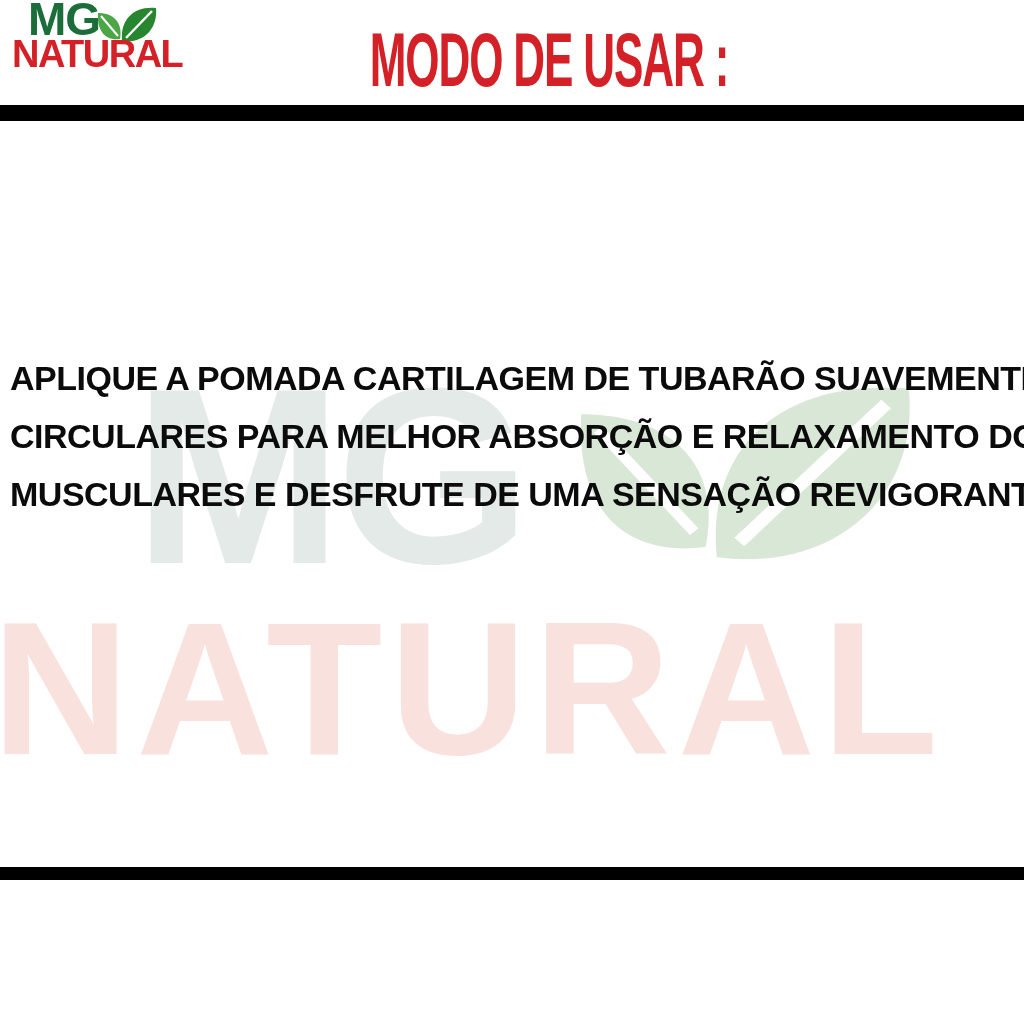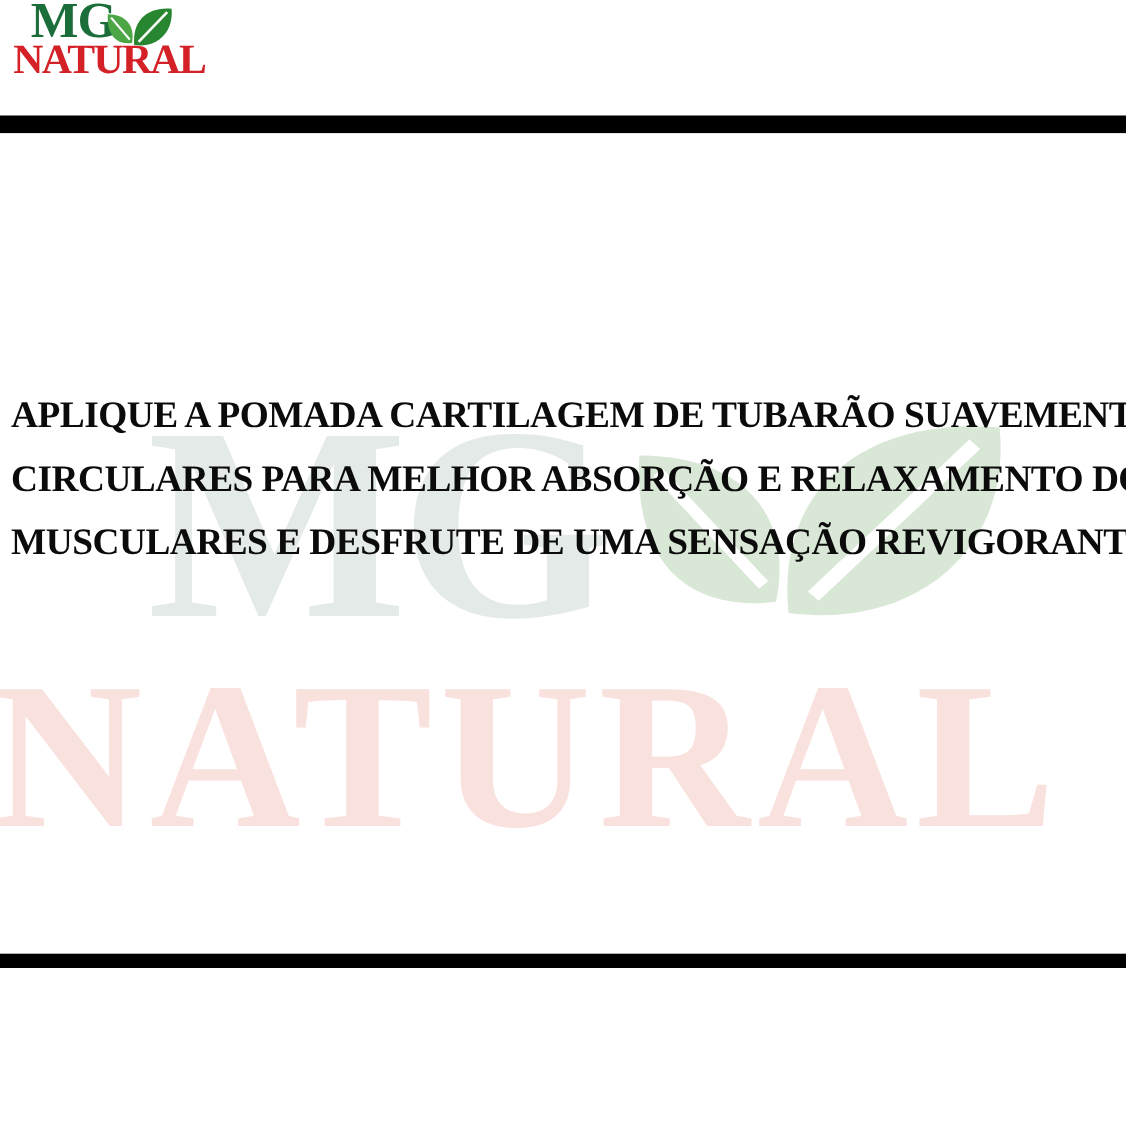--- a/index.html
+++ b/index.html
@@ -1,18 +1,18 @@
 <!DOCTYPE html>
 <html><head>
 <meta charset="utf-8">
 <style>
   html,body{margin:0;padding:0;background:#ffffff;}
   .canvas{
     position:relative;width:1024px;height:1024px;background:#ffffff;
-    overflow:hidden;font-family:Liberation Serif, serif;
+    overflow:hidden;font-family:Liberation Sans, sans-serif;
   }
   
   .logo{position:absolute;left:6px;top:2px;width:200px;height:80px;}
   .logo-mg{
     position:absolute;left:22px;top:-6px;font-size:46px;font-weight:bold;
     color:#1b6e3a;letter-spacing:-1px;line-height:1;
   }
   .logo-leaves{position:absolute;left:90px;top:1px;width:62px;height:44px;}
   .logo-natural{
     position:absolute;left:6px;top:33px;font-size:38px;font-weight:bold;
@@ -58,20 +58,23 @@
     <div class="logo-mg">MG</div>
     <svg class="logo-leaves" viewBox="0 0 62 44" xmlns="http://www.w3.org/2000/svg">
       <path d="M24,36 C9,38 1,28 2,10 C18,10 27,20 24,36 Z" fill="#4ca646"></path>
       <path d="M5,13 L22,33" stroke="#ffffff" stroke-width="2" fill="none"></path>
       <path d="M26,38 C24,16 38,3 60,5 C62,26 47,41 26,38 Z" fill="#27862f"></path>
       <path d="M56,8 L30,35" stroke="#ffffff" stroke-width="2.4" fill="none"></path>
     </svg>
     <div class="logo-natural">NATURAL</div>
   </div>
 
+  <div class="title-wrap">
+    <span class="title">MODO DE USAR :</span>
+  </div>
 
   <div class="bar bar-top"></div>
 
   <div class="wm-mg">MG</div>
 
   <svg class="wm-leaf" viewBox="0 0 62 44" preserveAspectRatio="none" xmlns="http://www.w3.org/2000/svg">
     <path d="M24,36 C9,38 1,28 2,10 C18,10 27,20 24,36 Z" fill="#d9e8d6"></path>
     <path d="M5,13 L22,33" stroke="#ffffff" stroke-width="2" fill="none"></path>
     <path d="M26,38 C24,16 38,3 60,5 C62,26 47,41 26,38 Z" fill="#d9e8d6"></path>
     <path d="M56,8 L30,35" stroke="#ffffff" stroke-width="2.4" fill="none"></path>

